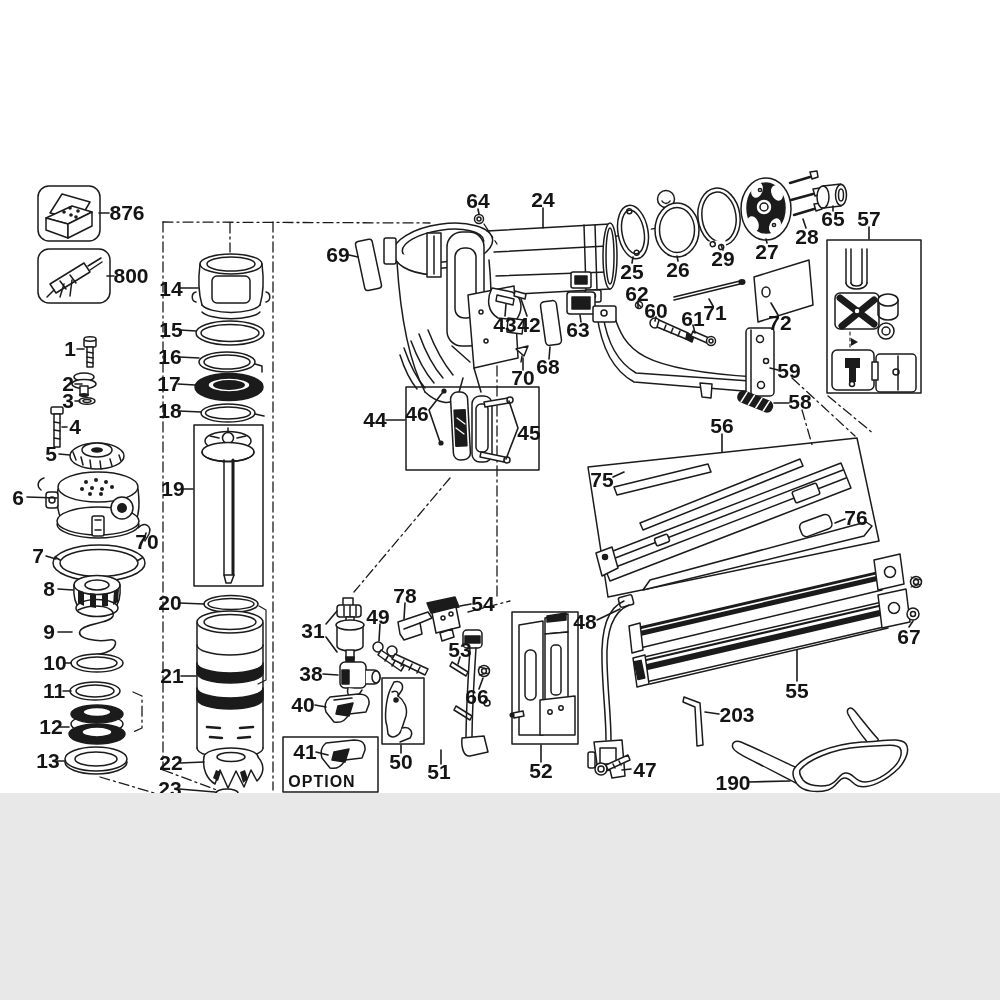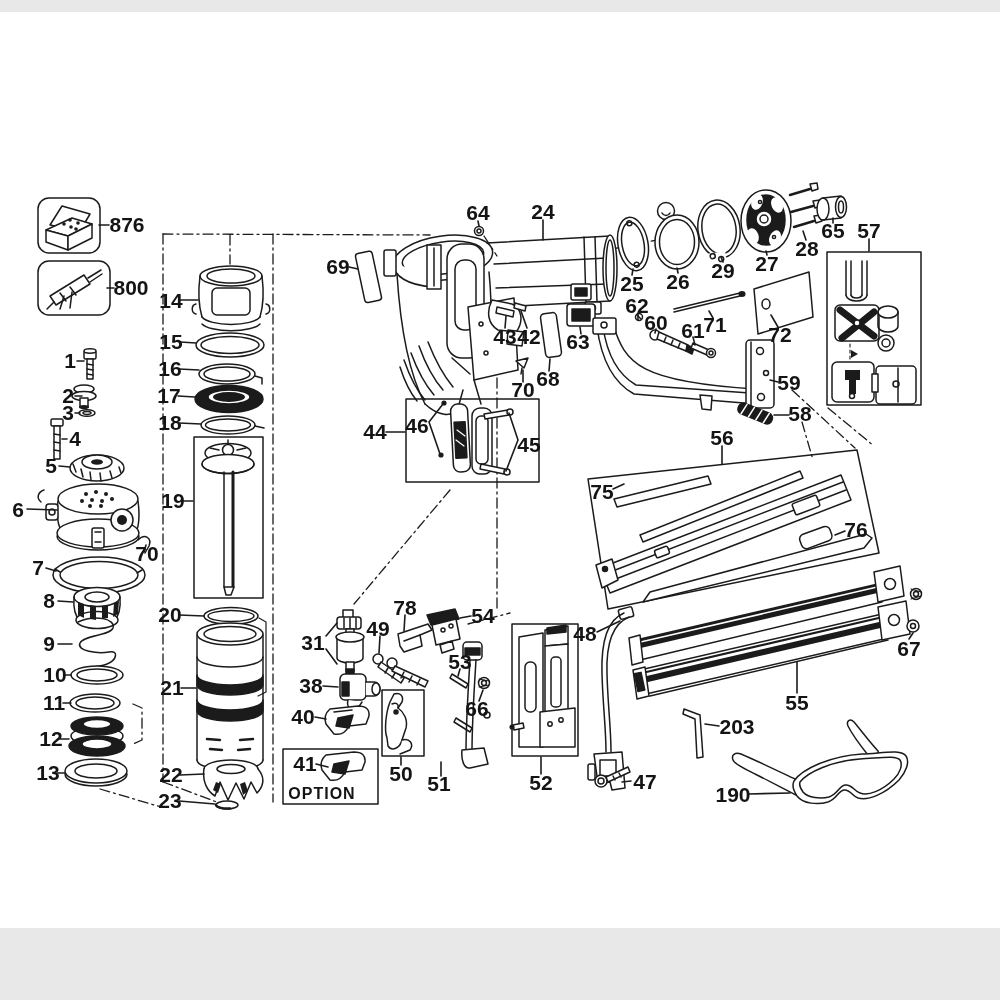--- a/index.html
+++ b/index.html
@@ -1,16 +1,16 @@
 <!DOCTYPE html>
 <html><head>
 <meta charset="utf-8">
 <style>
   html,body{margin:0;padding:0;background:#e8e8e8;}
-  .page{width:1000px;height:916px;background:#ffffff;position:relative;overflow:hidden;margin:12px auto;}
+  .page{width:1000px;height:793px;background:#ffffff;position:relative;overflow:hidden;margin:0 auto;}
   svg{display:block}
   text.callout{
     font-family:"Liberation Sans","DejaVu Sans",sans-serif;
     font-weight:bold;font-size:21px;fill:#141414;stroke:none;
   }
   text.callout.small{font-size:16px;letter-spacing:1px}
 </style>
 </head>
 <body>
 

